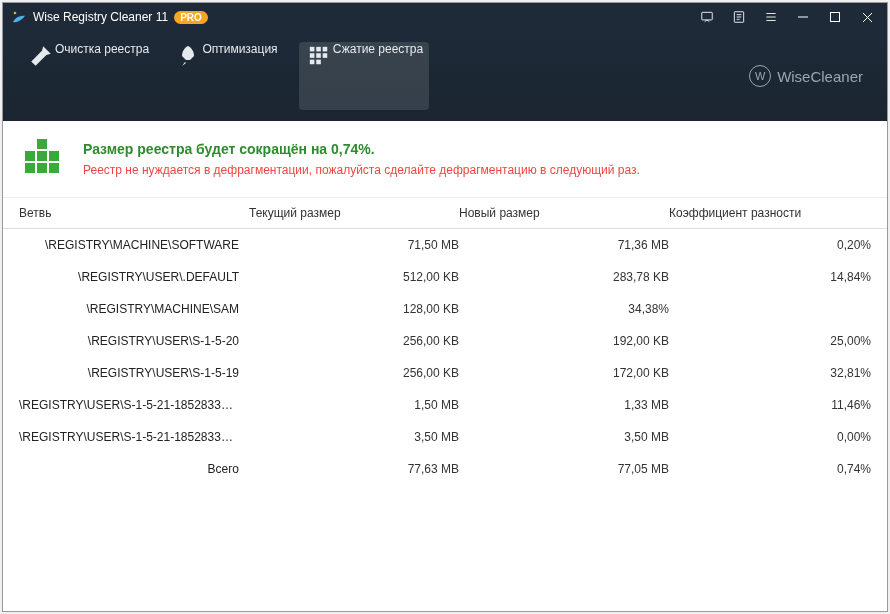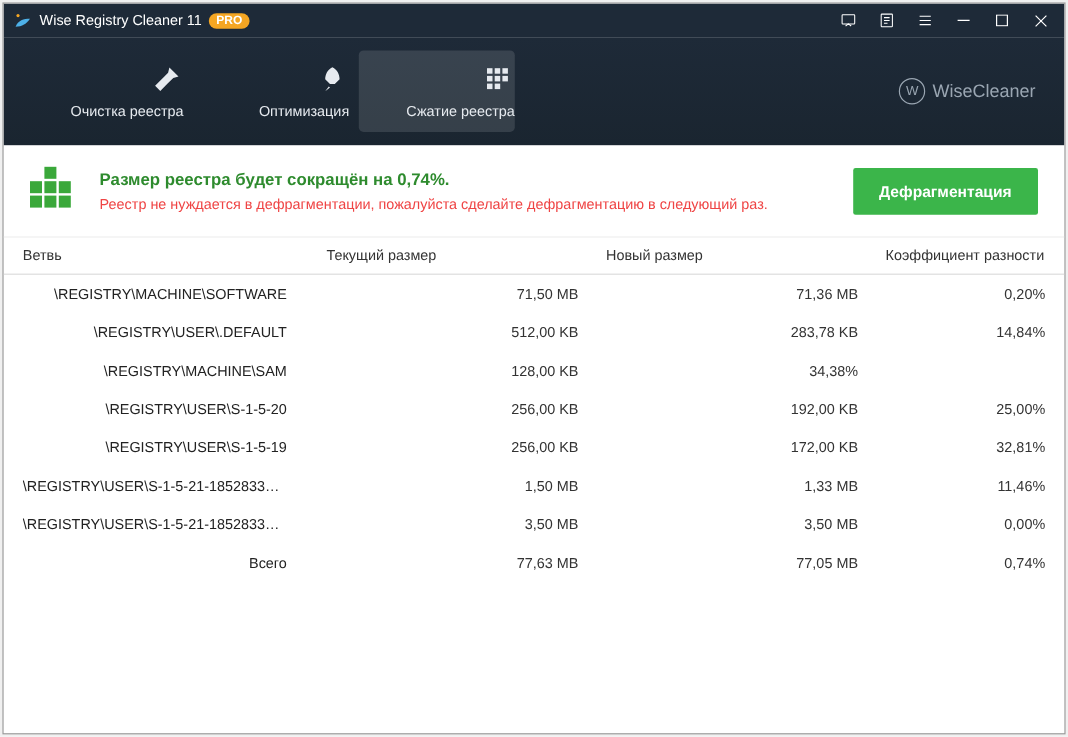--- a/index.html
+++ b/index.html
@@ -6,35 +6,35 @@
   body { background: #f0f0f0; padding: 2px; }
   .window { width: 886px; height: 610px; background: #fff; border: 1px solid #999; display: flex; flex-direction: column; overflow: hidden; }
   .titlebar { height: 28px; background: #1e2a38; color: #fff; display: flex; align-items: center; padding: 0 4px 0 8px; font-size: 12px; }
   .titlebar .logo { width: 16px; height: 16px; margin-right: 6px; }
   .titlebar .title-text { flex: 0 0 auto; }
   .pro-badge { background: #f5a623; color: #fff; font-size: 10px; font-weight: bold; padding: 1px 6px; border-radius: 8px; margin-left: 6px; }
   .titlebar .spacer { flex: 1; }
   .win-btn { width: 32px; height: 28px; display: flex; align-items: center; justify-content: center; cursor: pointer; }
   .win-btn svg { stroke: #fff; }
   .navbar { height: 90px; background: linear-gradient(#1e2a38,#1a2530); display: flex; align-items: center; padding: 0 20px; position: relative; }
-  .tab { width: 130px; height: 68px; display: flex; flex-direction: column; align-items: flex-end; justify-content: center; color: #e6eaef; font-size: 12px; cursor: pointer; border-radius: 4px; }
+  .tab { width: 130px; height: 68px; display: flex; flex-direction: row; align-items: flex-start; justify-content: center; color: #e6eaef; font-size: 12px; cursor: pointer; border-radius: 4px; }
   .tab + .tab { margin-left: 8px; }
   .tab.active { background: rgba(255,255,255,0.12); }
   .tab-icon { width: 28px; height: 28px; margin-bottom: 6px; display: flex; align-items: center; justify-content: center; }
   .brand { position: absolute; right: 24px; top: 50%; transform: translateY(-50%); display: flex; align-items: center; color: #9aa6b2; font-size: 15px; }
   .brand-circle { width: 22px; height: 22px; border: 1px solid #9aa6b2; border-radius: 50%; display: flex; align-items: center; justify-content: center; font-size: 11px; margin-right: 6px; }
   .summary { display: flex; align-items: center; padding: 18px 22px; border-bottom: 1px solid #eee; }
   .summary-icon { width: 40px; height: 40px; margin-right: 18px; display: grid; grid-template-columns: repeat(3,10px); grid-template-rows: repeat(3,10px); gap: 2px; }
   .summary-icon span { background: #3aa83a; }
   .summary-icon span:nth-child(1),.summary-icon span:nth-child(3){ opacity:0; }
   .summary-text { flex: 1; }
   .summary-title { color: #2e8b2e; font-weight: bold; font-size: 14px; margin-bottom: 6px; }
   .summary-sub { color: #ef4444; font-size: 12px; }
   .action-btn { background: #3bb54a; color: #fff; border: none; padding: 12px 22px; font-size: 13px; font-weight: bold; border-radius: 2px; cursor: pointer; }
-  .table-head, .row { display: grid; grid-template-columns: 230px 210px 210px 1fr; padding: 8px 16px; font-size: 12px; color: #333; gap: 23px; }
+  .table-head, .row { display: grid; grid-template-columns: 230px 210px 210px 1fr; padding: 8px 16px; font-size: 12px; color: #333; }
   .table-head { border-bottom: 1px solid #ddd; color: #333; }
   .table-head div { border-right: 0; }
   .row { padding: 9px 16px; text-align: right; }
   .row:nth-child(odd){ }
   .cell-branch { white-space: nowrap; overflow: hidden; text-overflow: ellipsis; padding-right: 10px; color: #222; }
 </style>
 </head>
 <body>
 
 <div class="window">
@@ -128,21 +128,20 @@
         <span></span>
         <span></span>
       <span></span>
         <span></span>
         <span></span>
     </div>
     <div class="summary-text">
       <div class="summary-title">Размер реестра будет сокращён на 0,74%.</div>
       <div class="summary-sub">Реестр не нуждается в дефрагментации, пожалуйста сделайте дефрагментацию в следующий раз.</div>
     </div>
-    <button class="action-btn">Дефрагментация</button>
   </div>
 
   <div class="table-head">
     <div>Ветвь</div>
     <div>Текущий размер</div>
     <div>Новый размер</div>
     <div>Коэффициент разности</div>
   </div>
 
   <div id="rows">

